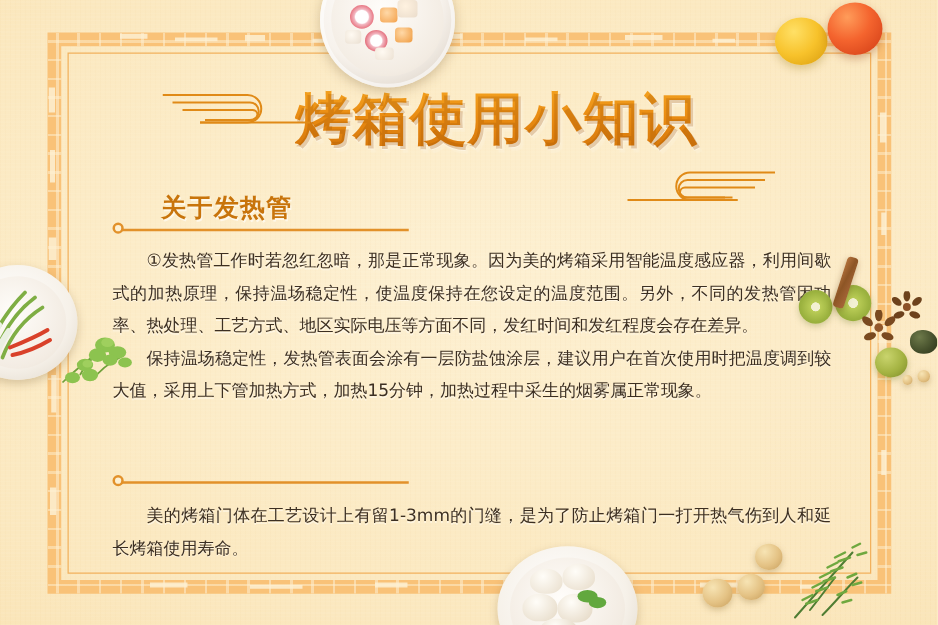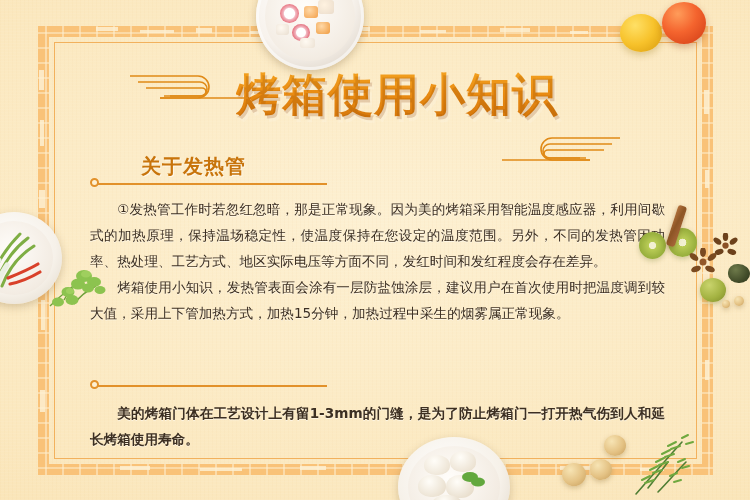--- a/index.html
+++ b/index.html
@@ -78,21 +78,21 @@
   }
 
   
   .swirl{position:absolute;}
   .swirl svg{display:block;}
 
   
   .section{position:absolute;left:0;width:750px;}
   .sec-head{position:relative;height:40px;}
   .sec-title{
-    position:absolute;left:141px;top:0;
+    position:absolute;left:129px;top:0;
     font-family:"DejaVu Sans","Liberation Sans",sans-serif;
     font-weight:bold;font-size:20px;line-height:26px;
     color:#c8740b;letter-spacing:1px;white-space:nowrap;
     text-shadow:1px 1px 0 rgba(255,255,255,.6);
   }
   .sec-rule{
     position:absolute;left:97px;top:30px;width:230px;height:2px;
     background:#e2912a;
   }
   .sec-dot{
@@ -235,31 +235,31 @@
   <div class="section" style="top:153px;">
     <div class="sec-head">
       <div class="sec-dot"></div>
       <div class="sec-rule"></div>
       <div class="sec-title">关于发热管</div>
     </div>
   </div>
 
   <div class="body-copy" style="top:196px;">
     <p>①发热管工作时若忽红忽暗，那是正常现象。因为美的烤箱采用智能温度感应器，利用间歇式的加热原理，保持温场稳定性，使温度保持在您设定的温度范围。另外，不同的发热管因功率、热处理、工艺方式、地区实际电压等方面不同，发红时间和发红程度会存在差异。</p>
-    <p style="margin-top:0;">烤箱使用小知识，发热管表面会涂有一层防盐蚀涂层，建议用户在首次使用时把温度调到较大值，采用上下管加热方式，加热15分钟，加热过程中采生的烟雾属正常现象。</p>
+    <p style="margin-top:0;">保持温场稳定性，发热管表面会涂有一层防盐蚀涂层，建议用户在首次使用时把温度调到较大值，采用上下管加热方式，加热15分钟，加热过程中采生的烟雾属正常现象。</p>
   </div>
 
   <div class="section" style="top:355px;">
     <div class="sec-head">
       <div class="sec-dot"></div>
       <div class="sec-rule"></div>
     </div>
   </div>
 
-  <div class="body-copy" style="top:400px;font-weight:bold;">
+  <div class="body-copy" style="top:400px;">
     <p>美的烤箱门体在工艺设计上有留1-3mm的门缝，是为了防止烤箱门一打开热气伤到人和延长烤箱使用寿命。</p>
   </div>
 
   <div class="food" style="left:256px;top:-38px;width:108px;height:108px;">
     <div class="plate" style="position:absolute;inset:0;"></div>
     <div class="plate-inner" style="left:9px;top:9px;width:90px;height:90px;"></div>
 
     <div class="bit" style="left:24px;top:42px;width:19px;height:19px;background:radial-gradient(circle,#fff 38%,#f2b7c1 46%,#e0414f 92%);"></div>
     <div class="bit" style="left:48px;top:44px;width:14px;height:12px;background:radial-gradient(circle at 40% 35%,#ffd9a8,#f3a04a);border-radius:3px;"></div>
     <div class="bit" style="left:62px;top:38px;width:16px;height:14px;background:radial-gradient(circle at 40% 35%,#fff2e0,#eadccb);border-radius:3px;"></div>

